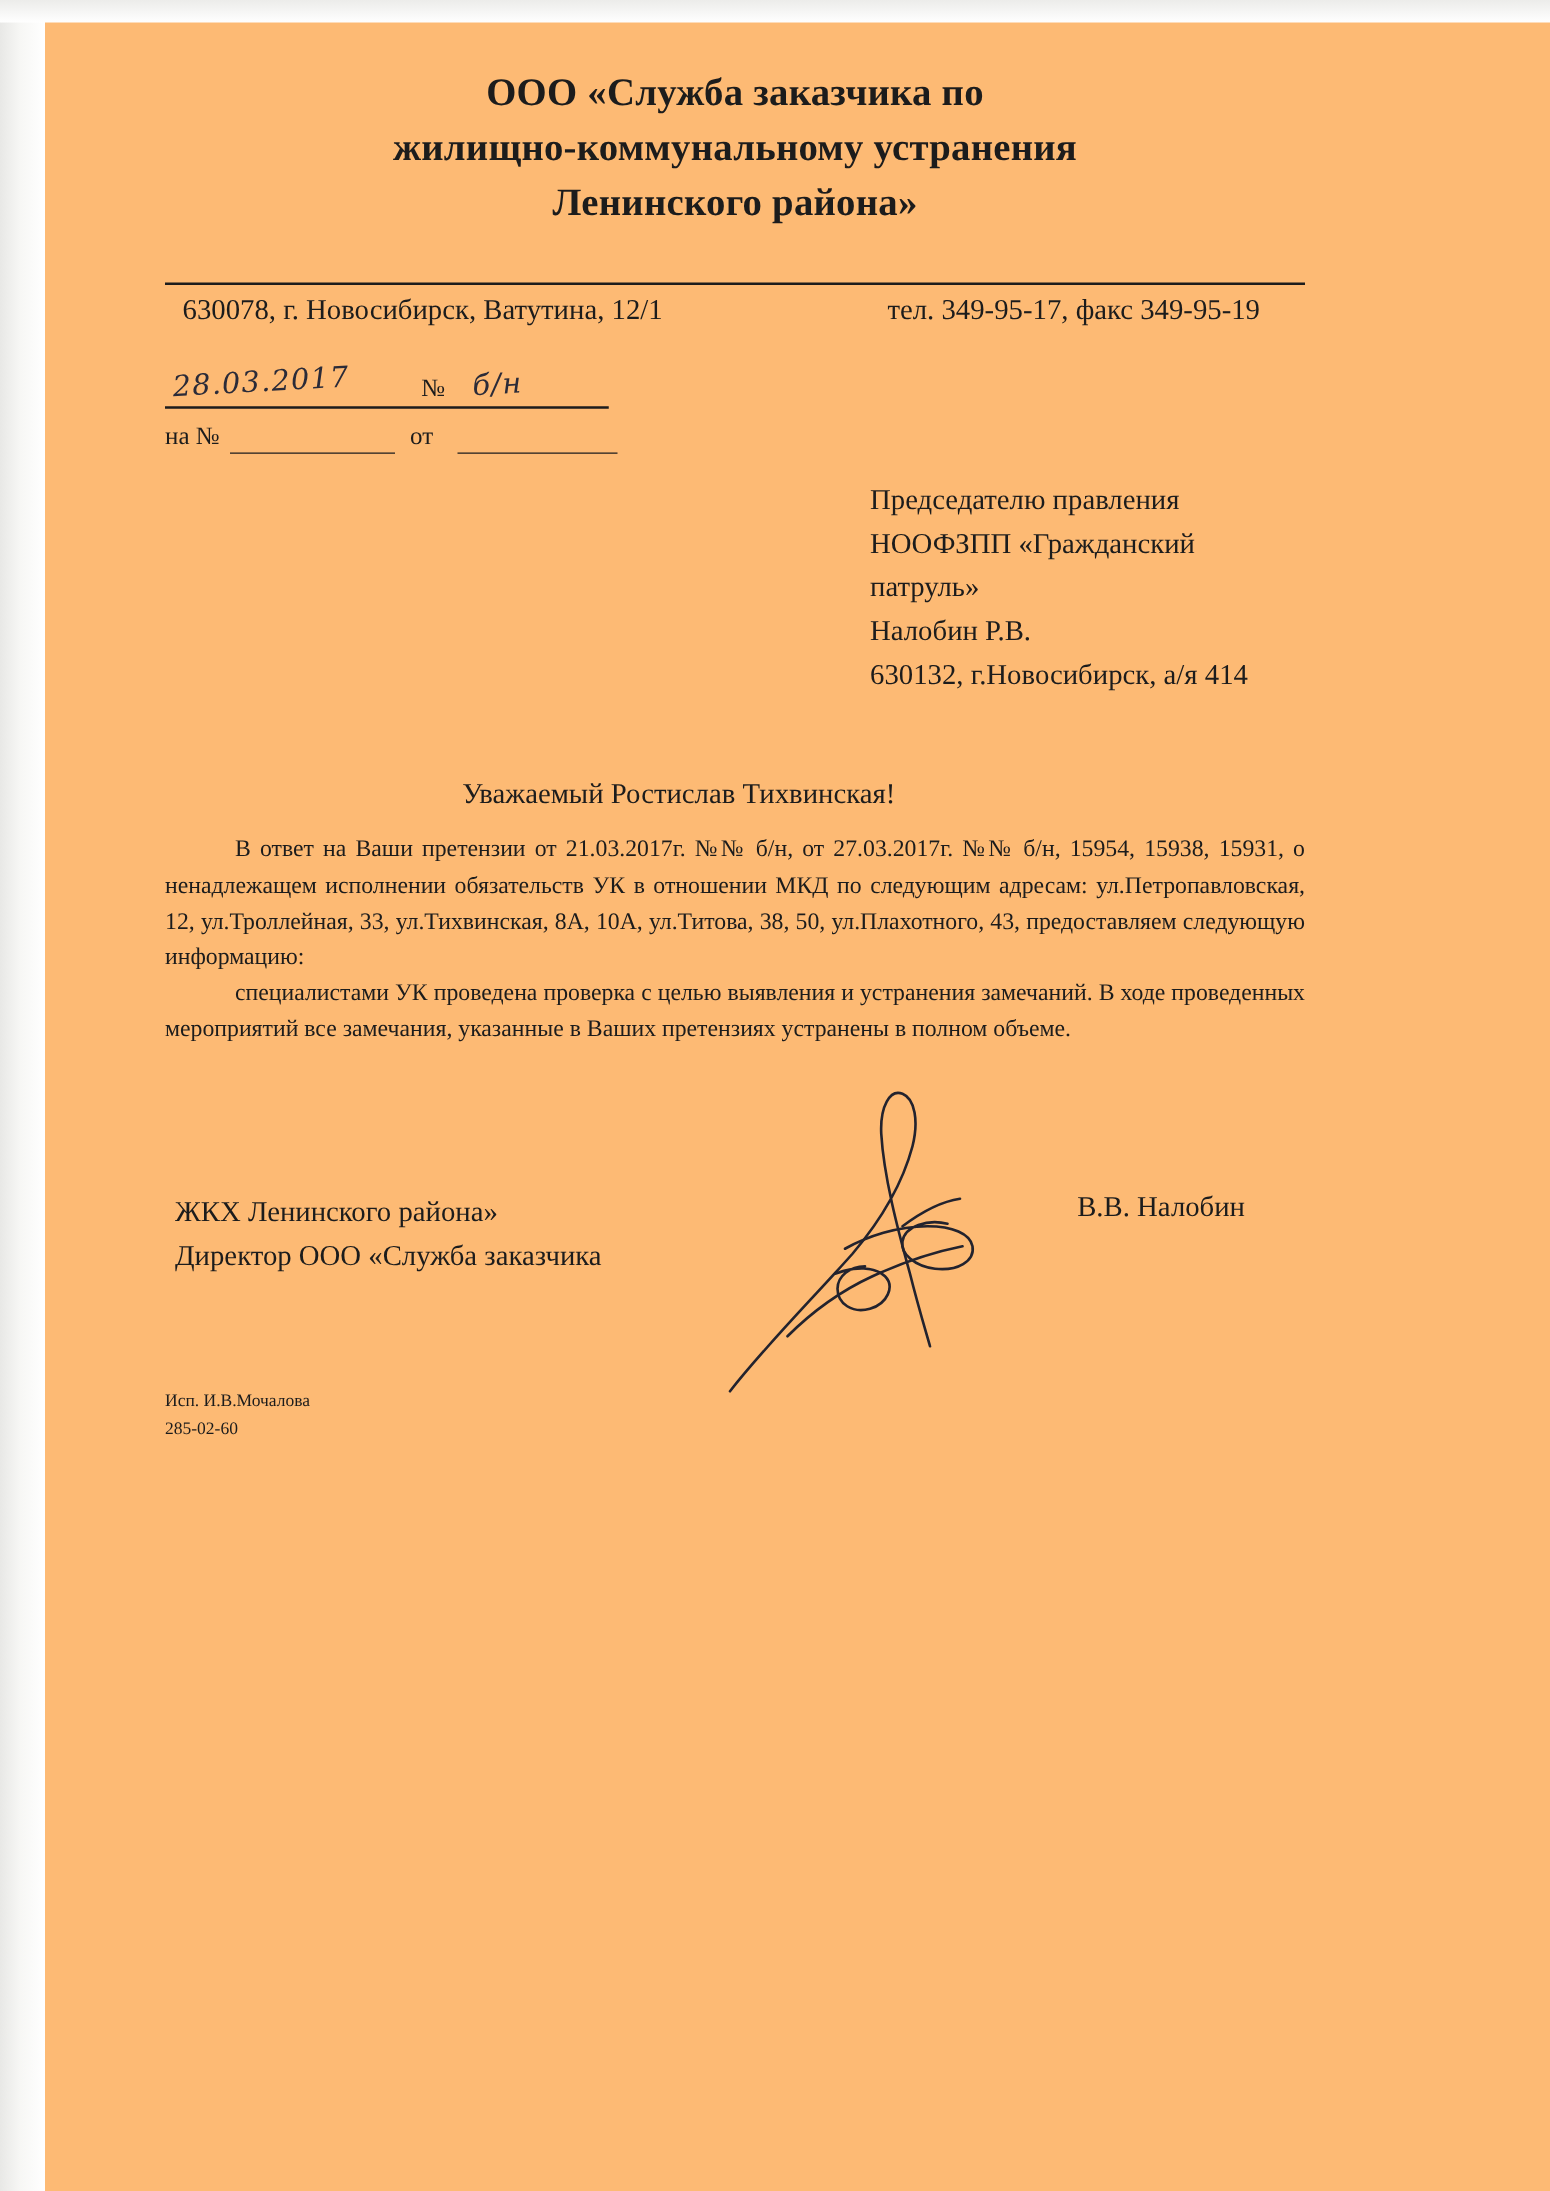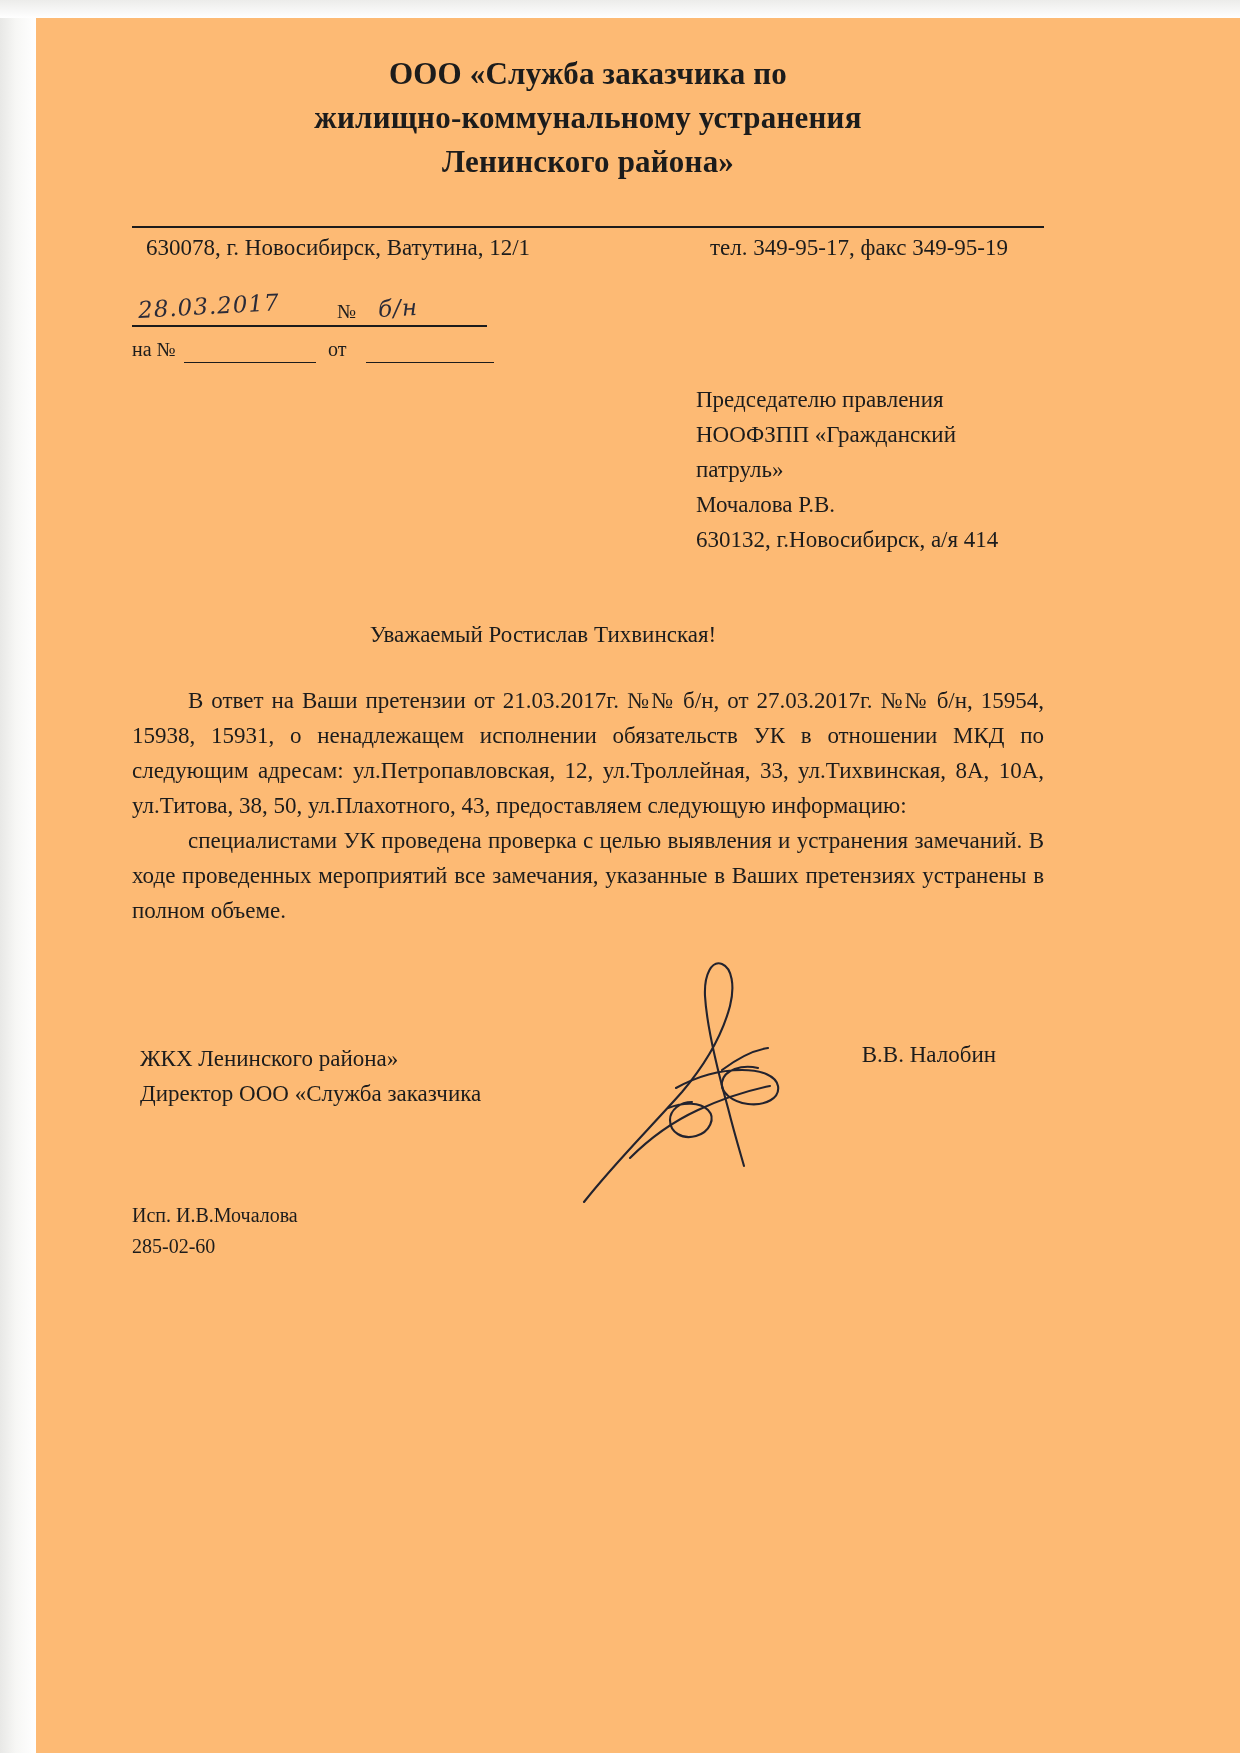--- a/index.html
+++ b/index.html
@@ -134,22 +134,22 @@
   
   .salutation {
     margin-top: 64px;
     text-align: center;
     font-size: 23px;
     padding-right: 90px;
   }
 
   
   .body-text {
-    margin-top: 36px;
-    font-size: 23px;
+    margin-top: 18px;
+    font-size: 19px;
     line-height: 1.52;
     text-align: justify;
   }
   .body-text p { margin: 0; }
   .body-text p.indent { text-indent: 56px; }
 
   
   .sigblock {
     margin-top: 96px;
     position: relative;
@@ -172,21 +172,21 @@
     left: 440px;
     top: -72px;
     width: 330px;
     height: 260px;
     pointer-events: none;
   }
 
   
   .executor {
     margin-top: 6px;
-    font-size: 20px;
+    font-size: 14px;
     line-height: 1.55;
   }
 </style>
 </head>
 <body>
 
 <div class="page">
   <div class="scan-edge-left"></div>
   <div class="scan-edge-top"></div>
 
@@ -216,21 +216,21 @@
         <span class="lbl-na">на №</span>
         <span class="ul-a"></span>
         <span class="lbl-ot">от</span>
         <span class="ul-b"></span>
       </div>
     </div>
 
     <div class="addressee">
       <div>Председателю правления</div>
       <div>НООФЗПП «Гражданский патруль»</div>
-      <div>Мочалова Р.В.</div>
+      <div>Налобин Р.В.</div>
       <div>630132, г.Новосибирск, а/я 414</div>
     </div>
 
     <div class="salutation">Уважаемый Ростислав Тихвинская!</div>
 
     <div class="body-text">
       <p class="indent">В ответ на Ваши претензии от 21.03.2017г. №№ б/н, от 27.03.2017г. №№ б/н, 15954, 15938, 15931, о ненадлежащем исполнении обязательств УК в отношении МКД по следующим адресам: ул.Петропавловская, 12, ул.Троллейная, 33, ул.Тихвинская, 8А, 10А, ул.Титова, 38, 50, ул.Плахотного, 43, предоставляем следующую информацию:</p>
       <p class="indent">специалистами УК проведена проверка с целью выявления и устранения замечаний. В ходе проведенных мероприятий все замечания, указанные в Ваших претензиях устранены в полном объеме.</p>
     </div>
 

